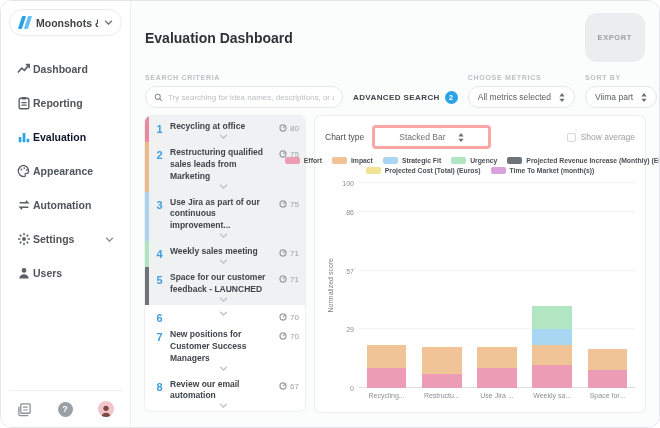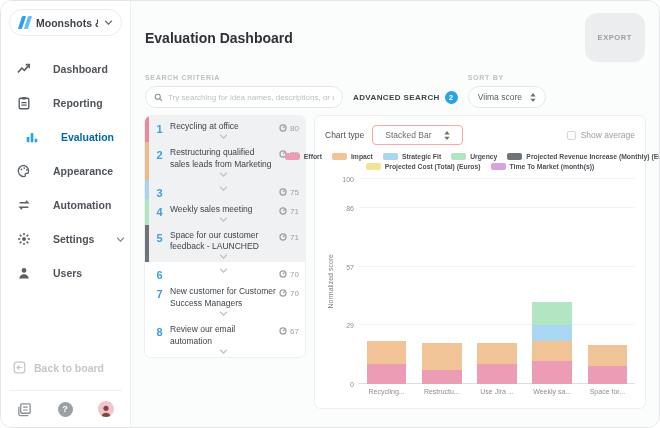--- a/index.html
+++ b/index.html
@@ -11,24 +11,24 @@
   .sidebar { width:130px; flex-shrink:0; background:#fff; border-right:1px solid #EDEFF0;
              display:flex; flex-direction:column; padding:8px; }
   .workspace { display:flex; align-items:center; gap:6px; border:1px solid #E8EAEC; border-radius:16px;
                padding:6px 8px; cursor:pointer; background:#fff; }
   .logo { display:flex; gap:2px; margin-left:2px; }
   .logo i { display:block; width:4px; height:13px; background:#2BA2E8; transform:skewX(-18deg); border-radius:1px; }
   .logo i:nth-child(2){ background:#63BFF0; }
   .workspace-name { font-size:10.5px; font-weight:bold; color:#3E4449; flex:1; white-space:nowrap; overflow:hidden; }
   .chev { color:#6A7075; display:flex; }
   .nav { margin-top:16px; display:flex; flex-direction:column; }
-  .nav-item { display:flex; align-items:center; gap:22px; padding:10px 8px; color:#4E5459; cursor:pointer; }
+  .nav-item { display:flex; align-items:center; gap:2px; padding:10px 8px; color:#4E5459; cursor:pointer; }
   .nav-icon { color:#5A6065; display:flex; width:14px; justify-content:center; }
   .nav-label { font-size:10.5px; font-weight:600; }
-  .nav-item.active { color:#0369a1;justify-content:flex-end; }
+  .nav-item.active { color:#0f172a; }
   .nav-item.active .nav-icon { color:#29A2E6; }
   .nav-chevron { margin-left:auto; color:#8A9094; display:flex; }
   .sidebar-bottom { margin-top:auto; }
   .back-board { display:flex; align-items:center; gap:8px; color:#C3C7CA; font-size:10.5px; font-weight:600;
                 padding:8px 4px; cursor:pointer; }
   .back-icon { color:#C3C7CA; display:flex; }
   .sidebar-footer { border-top:1px solid #EEF0F1; margin-top:8px; display:flex; justify-content:space-between;
                     align-items:center; padding:10px 8px 2px; }
   .foot-icon { color:#8A9094; display:flex; cursor:pointer; }
   .help-circle { width:15px; height:15px; border-radius:50%; background:#9AA0A5; color:#fff; font-size:9px;
@@ -63,31 +63,31 @@
 
   .content { display:flex; gap:10px; padding:8px 14px 0; align-items:flex-start; }
 
   
   .idea-list { width:160px; flex-shrink:0; background:#fff; border-radius:6px; box-shadow:0 0 0 1px #EDEFF0; overflow:hidden; }
   .idea { display:flex; align-items:flex-start; padding:5px 6px 0 3px; border-left:4px solid transparent;
           background:#fff; cursor:pointer; }
   .idea.selected { background:#F0F1F2; }
   .idea-rank { width:15px; font-size:11px; font-weight:bold; color:#3E9EDF; text-align:center; padding-top:2px; flex-shrink:0; }
   .idea-body { flex:1; display:flex; flex-direction:column; align-items:center; min-width:0; padding:0 3px; }
-  .idea-title { font-size:8.5px; font-weight:400; color:#3E4449; line-height:1.4; align-self:stretch; }
+  .idea-title { font-size:8.5px; font-weight:700; color:#3E4449; line-height:1.4; align-self:stretch; }
   .idea-expand { color:#C0C4C7; padding:1px 0 3px; display:flex; }
   .idea-score { font-size:8px; color:#9AA0A5; display:flex; gap:3px; padding-top:3px; flex-shrink:0; }
   .idea-score .gauge { color:#9AA0A5; display:flex; }
 
   
   .chart-card { flex:1; background:#fff; border-radius:6px; box-shadow:0 0 0 1px #EDEFF0; padding:9px 10px 10px; min-width:0; }
   .chart-controls { display:flex; align-items:center; gap:8px; }
   .chart-type-label { font-size:8.5px; color:#4A5055; }
-  .chart-type-select { display:flex; align-items:center; gap:12px; border:1px solid #fca5a5; border-radius:4px;
-                       padding:4px 12px; font-size:8.5px; color:#6A7075; background:#fff; cursor:pointer; }
+  .chart-type-select { display:flex; align-items:center; gap:12px; border:3px solid #fca5a5; border-radius:4px;
+                       padding:4px 24px; font-size:8.5px; color:#6A7075; background:#fff; cursor:pointer; }
   .show-average { margin-left:auto; display:flex; align-items:flex-end; gap:5px; font-size:8.5px; color:#9AA0A5; cursor:pointer; }
   .checkbox { width:9px; height:9px; border:1px solid #D5D8DA; border-radius:2px; background:#fff; }
   .legend { margin-top:8px; display:flex; flex-direction:column; gap:3px; }
   .legend-row { display:flex; justify-content:center; gap:10px; }
   .legend-item { display:flex; align-items:center; gap:4px; font-size:6.8px; font-weight:bold; color:#4A5055; white-space:nowrap; }
   .legend-swatch { width:15px; height:7px; border-radius:2px; flex-shrink:0; }
   .chart-area { margin-top:9px; display:grid; grid-template-columns:10px 24px 1fr; grid-template-rows:205px 14px; }
   .ylabel { grid-row:1; grid-column:1; writing-mode:vertical-rl; transform:rotate(180deg); font-size:7px;
             color:#7A8084; justify-self:center; align-self:center; }
   .yticks { grid-row:1; grid-column:2; position:relative; }
@@ -194,29 +194,20 @@
             <svg viewBox="0 0 16 16" width="14" height="14">
               <circle cx="8" cy="5" r="2.7" fill="currentColor"></circle>
               <path d="M2.5 14.2c.6-3.2 2.9-4.8 5.5-4.8s4.9 1.6 5.5 4.8z" fill="currentColor"></path>
             </svg>
           </span>
     <span class="nav-label">Users</span>
 
   </div>
       </nav>
     <div class="sidebar-bottom">
-      <div class="back-board">
-        <span class="back-icon">
-          <svg viewBox="0 0 16 16" width="13" height="13">
-              <rect x="1.5" y="1.5" width="13" height="13" rx="3" fill="none" stroke="currentColor" stroke-width="1.6"></rect>
-              <path d="M11 8H5M7.5 5.5 5 8l2.5 2.5" fill="none" stroke="currentColor" stroke-width="1.5"></path>
-            </svg>
-        </span>
-        <span>Back to board</span>
-      </div>
       <div class="sidebar-footer">
         <span class="foot-icon">
           <svg viewBox="0 0 16 16" width="15" height="15">
               <rect x="4" y="2" width="10" height="10" rx="1" fill="none" stroke="currentColor" stroke-width="1.4"></rect>
               <path d="M2 5v8a1.5 1.5 0 0 0 1.5 1.5H12" fill="none" stroke="currentColor" stroke-width="1.4"></path>
               <line x1="6.5" y1="5.5" x2="11.5" y2="5.5" stroke="currentColor" stroke-width="1.2"></line>
               <line x1="6.5" y1="8.5" x2="11.5" y2="8.5" stroke="currentColor" stroke-width="1.2"></line>
             </svg>
         </span>
         <span class="help-circle">?</span>
@@ -248,32 +239,44 @@
                 </svg>
             </span>
             <input value="" placeholder="Try searching for idea names, descriptions, or creators..." style="">
           </div>
           <div class="advanced">
             <span>ADVANCED SEARCH</span>
             <span class="badge">2</span>
           </div>
         </div>
       </div>
-      <div class="filter-col">
-        <span class="filter-label">SORT BY</span>
+      <div class="filter-col metrics-col">
+        <span class="filter-label">CHOOSE METRICS</span>
         <div class="select">
-          <span>Viima score</span>
+          <span>All metrics selected</span>
           <span class="stepper">
             <svg viewBox="0 0 8 12" width="6" height="9">
                 <polygon points="4,0 7.5,4.5 0.5,4.5" fill="currentColor"></polygon>
                 <polygon points="4,12 7.5,7.5 0.5,7.5" fill="currentColor"></polygon>
               </svg>
           </span>
         </div>
       </div>
+      <div class="filter-col">
+        <span class="filter-label">SORT BY</span>
+        <div class="select">
+          <span>Viima part</span>
+          <span class="stepper">
+            <svg viewBox="0 0 8 12" width="6" height="9">
+                <polygon points="4,0 7.5,4.5 0.5,4.5" fill="currentColor"></polygon>
+                <polygon points="4,12 7.5,7.5 0.5,7.5" fill="currentColor"></polygon>
+              </svg>
+          </span>
+        </div>
+      </div>
     </div>
 
     <div class="content">
       <div class="idea-list">
           <div class="idea selected" style="border-left-color:#E9899F">
     <span class="idea-rank">1</span>
     <div class="idea-body">
       <div class="idea-title">Recycling at office</div>
       <span class="idea-expand">
                 <svg viewBox="0 0 10 6" width="9" height="5">
@@ -301,20 +304,21 @@
     <span class="idea-score"><span class="gauge">
                 <svg viewBox="0 0 10 10" width="8" height="8">
                   <circle cx="5" cy="5" r="3.8" fill="none" stroke="currentColor" stroke-width="1.5"></circle>
                   <line x1="5" y1="5" x2="7.2" y2="3" stroke="currentColor" stroke-width="1.4"></line>
                 </svg>
               </span>75</span>
   </div>
           <div class="idea selected" style="border-left-color:#A9D3EC">
     <span class="idea-rank">3</span>
     <div class="idea-body">
+      <div class="idea-title">Use Jira as part of our continuous improvement...</div>
       <span class="idea-expand">
                 <svg viewBox="0 0 10 6" width="9" height="5">
                   <polyline points="1,1 5,5 9,1" fill="none" stroke="currentColor" stroke-width="1.6"></polyline>
                 </svg>
               </span>
     </div>
     <span class="idea-score"><span class="gauge">
                 <svg viewBox="0 0 10 10" width="8" height="8">
                   <circle cx="5" cy="5" r="3.8" fill="none" stroke="currentColor" stroke-width="1.5"></circle>
                   <line x1="5" y1="5" x2="7.2" y2="3" stroke="currentColor" stroke-width="1.4"></line>
@@ -367,21 +371,21 @@
     <span class="idea-score"><span class="gauge">
                 <svg viewBox="0 0 10 10" width="8" height="8">
                   <circle cx="5" cy="5" r="3.8" fill="none" stroke="currentColor" stroke-width="1.5"></circle>
                   <line x1="5" y1="5" x2="7.2" y2="3" stroke="currentColor" stroke-width="1.4"></line>
                 </svg>
               </span>70</span>
   </div>
           <div class="idea" style="border-left-color:transparent">
     <span class="idea-rank">7</span>
     <div class="idea-body">
-      <div class="idea-title">New customer for Customer Success Managers</div>
+      <div class="idea-title">New positions for Customer Success Managers</div>
       <span class="idea-expand">
                 <svg viewBox="0 0 10 6" width="9" height="5">
                   <polyline points="1,1 5,5 9,1" fill="none" stroke="currentColor" stroke-width="1.6"></polyline>
                 </svg>
               </span>
     </div>
     <span class="idea-score"><span class="gauge">
                 <svg viewBox="0 0 10 10" width="8" height="8">
                   <circle cx="5" cy="5" r="3.8" fill="none" stroke="currentColor" stroke-width="1.5"></circle>
                   <line x1="5" y1="5" x2="7.2" y2="3" stroke="currentColor" stroke-width="1.4"></line>

